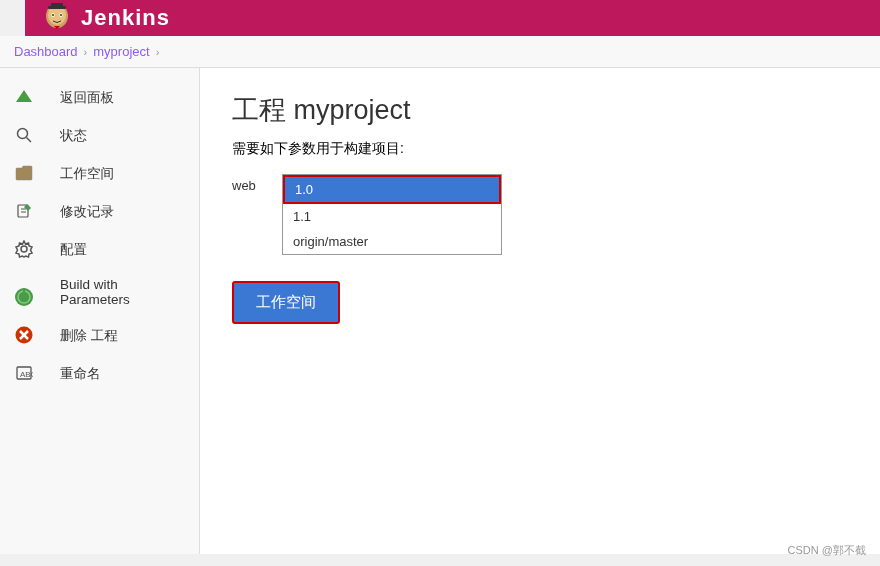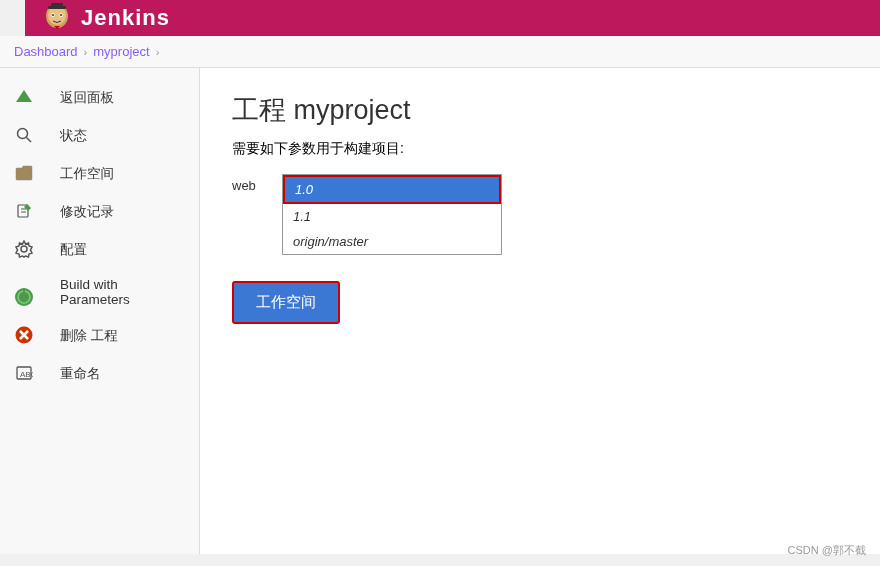--- a/index.html
+++ b/index.html
@@ -131,21 +131,20 @@
     .dropdown-list {
       border: 1px solid #999;
       background: white;
       width: 220px;
     }
     .dropdown-item {
       padding: 5px 10px;
       font-size: 13px;
       cursor: pointer;
       color: #333;
-      font-style: italic;
     }
     .dropdown-item.selected {
       background: #3b78d4;
       color: white;
       border: 2px solid #cc0000;
     }
 
     
     .build-btn {
       background: #3b78d4;

